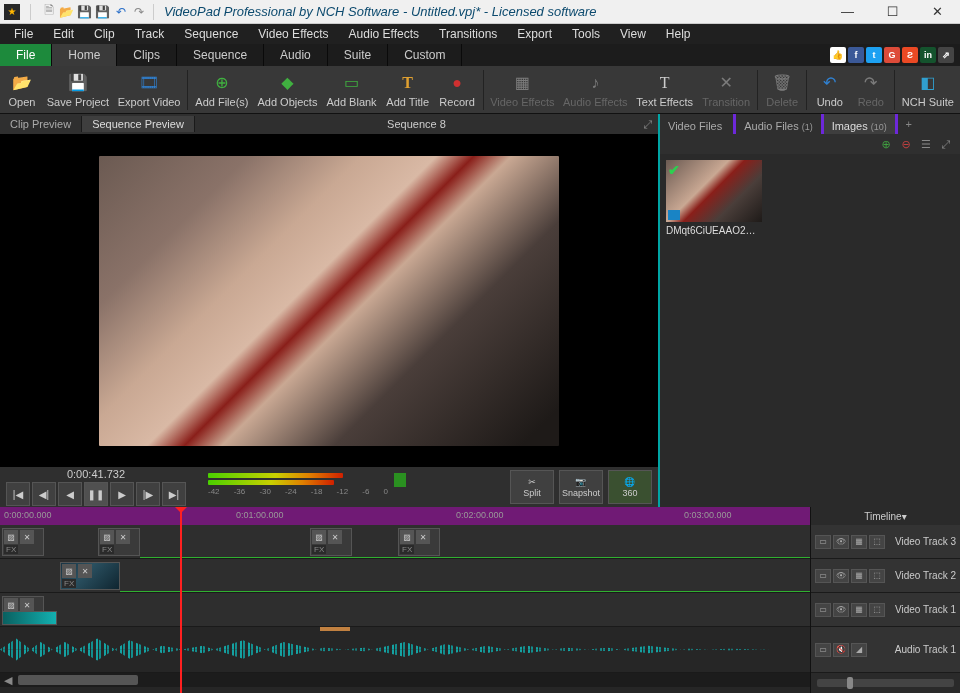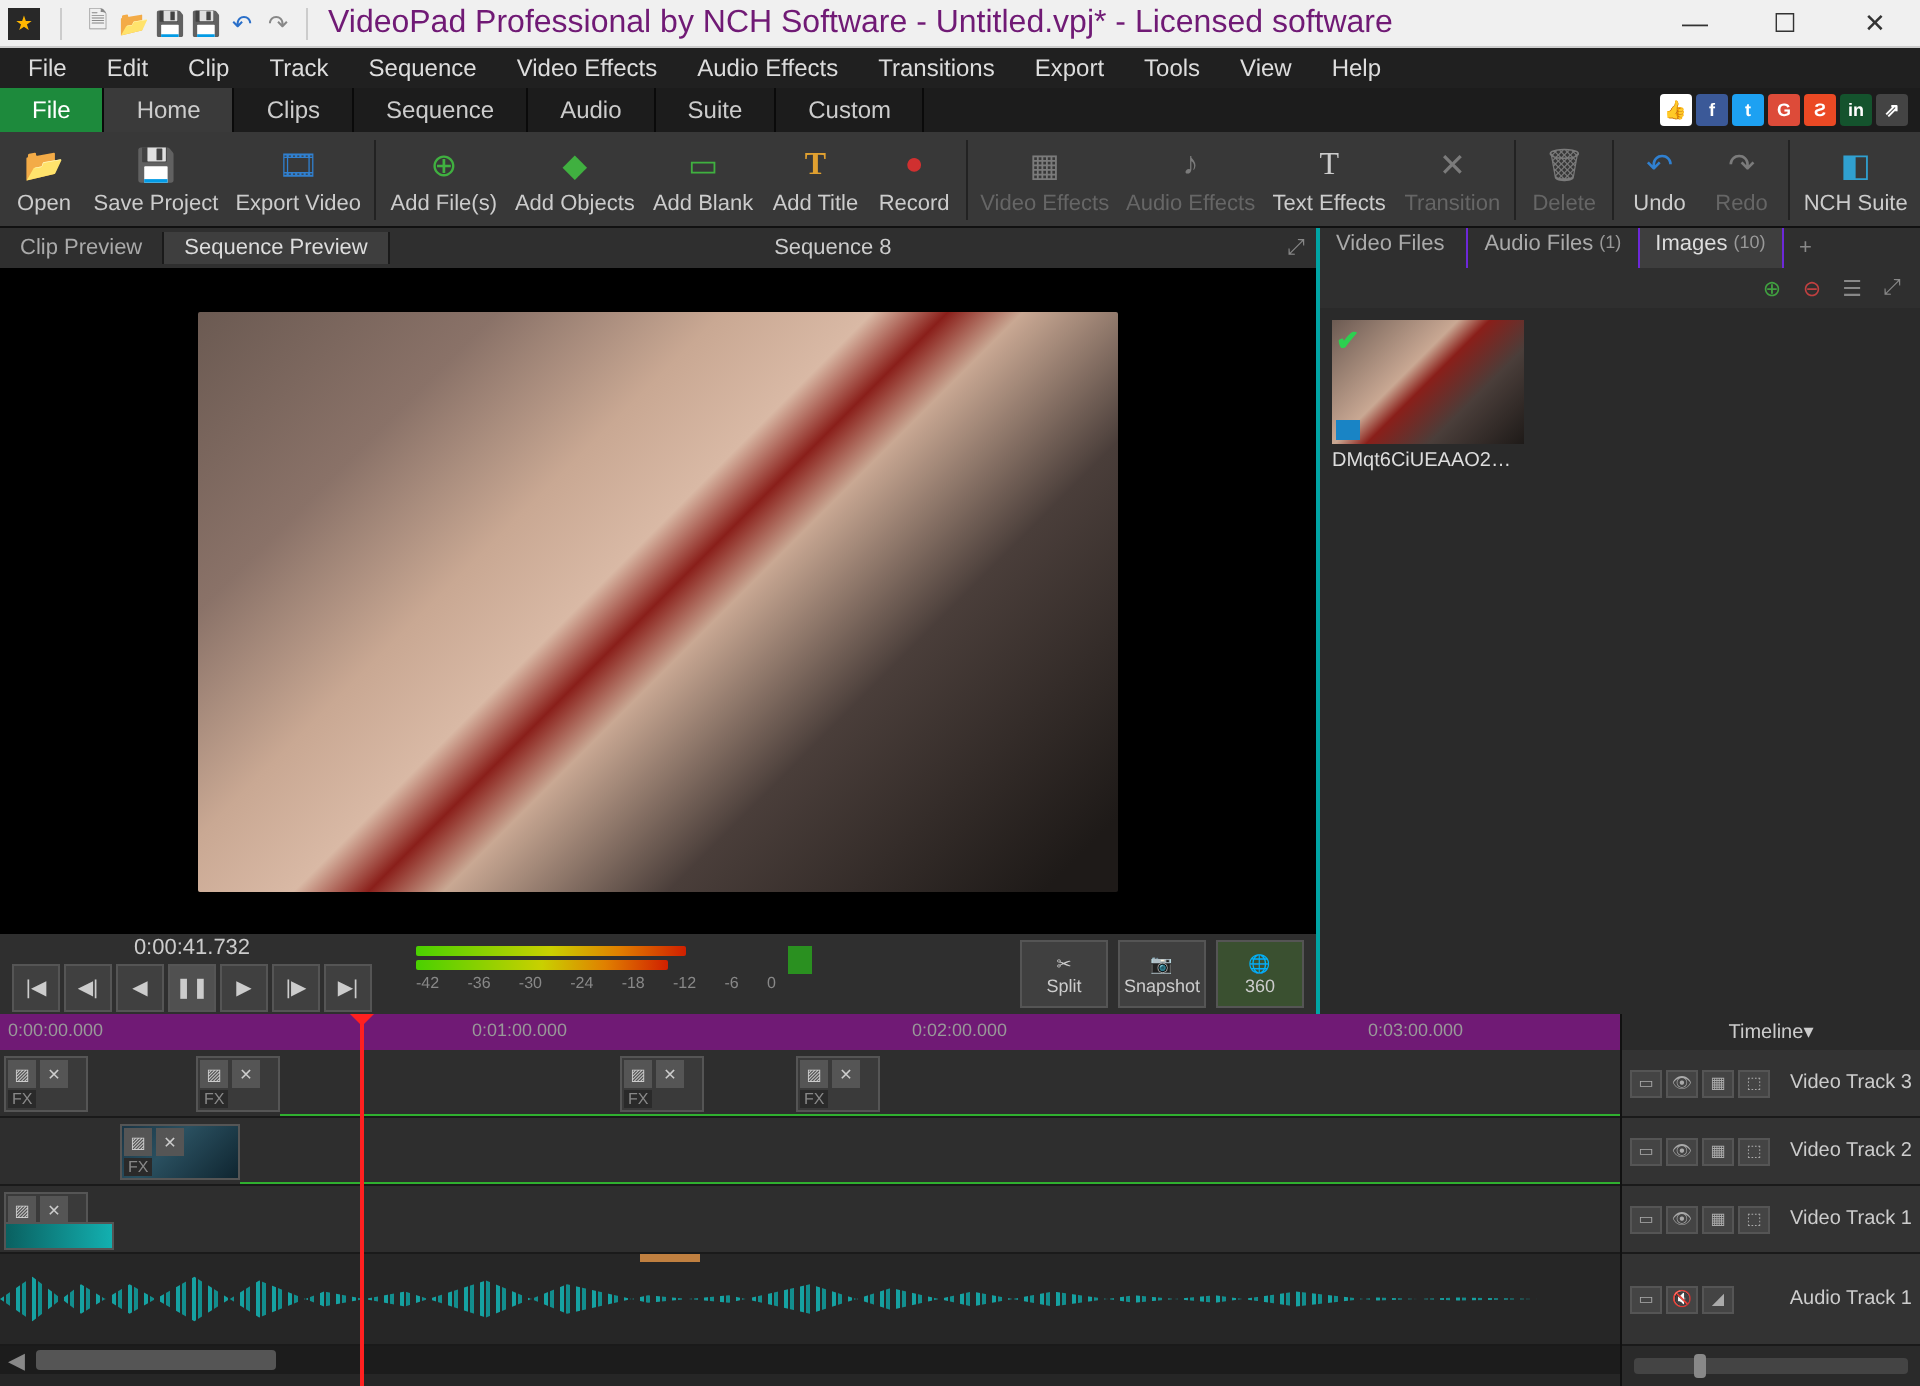--- a/index.html
+++ b/index.html
@@ -4,21 +4,21 @@
 <style>
 * { margin: 0; padding: 0; box-sizing: border-box; font-family: "Segoe UI", Tahoma, sans-serif; }
 body { width: 960px; height: 693px; background: #2b2b2b; overflow: hidden; font-size: 11px; color: #ccc; position: relative; }
 
 
 .titlebar { height: 24px; background: #f0f0f0; display: flex; align-items: center; border-bottom: 1px solid #ccc; }
 .titlebar .star { width: 16px; height: 16px; background: #282828; margin: 0 4px; display: flex; align-items: center; justify-content: center; color: #ffb700; font-size: 10px; }
 .titlebar .quick { display: flex; gap: 2px; margin-left: 4px; }
 .titlebar .quick .qi { width: 16px; height: 16px; display: flex; align-items: center; justify-content: center; font-size: 12px; }
 .titlebar .sep { width: 1px; height: 16px; background: #ccc; margin: 0 6px; }
-.titlebar .title { color: #701a75; font-size: 16px; margin-left: 4px; }
+.titlebar .title { color: #0c4a6e; font-size: 13px; margin-left: 4px; font-style: italic; }
 .titlebar .wincontrols { margin-left: auto; display: flex; }
 .titlebar .wincontrols div { width: 45px; height: 24px; display: flex; align-items: center; justify-content: center; color: #333; font-size: 13px; }
 
 
 .menubar { height: 20px; background: #202020; display: flex; align-items: center; padding: 0 4px; }
 .menubar .mi { padding: 2px 10px; color: #ddd; font-size: 12px; }
 
 
 .ribbon-tabs { height: 22px; background: #1c1c1c; display: flex; align-items: stretch; }
 .ribbon-tabs .rtab { padding: 3px 16px; color: #ccc; font-size: 12px; border-right: 1px solid #0a0a0a; display: flex; align-items: center; }
@@ -52,21 +52,21 @@
 .transport .tbtn { width: 24px; height: 24px; background: #404040; border: 1px solid #555; display: flex; align-items: center; justify-content: center; color: #ccc; font-size: 10px;}
 .vu { width: 180px; height: 28px; margin-left: 20px; position: relative; }
 .vu .bar { height: 5px; background: linear-gradient(90deg, #4ad000 0%, #c9d000 50%, #e08000 75%, #d02000 100%); margin-bottom: 2px; border-radius:1px;}
 .vu .scale { display:flex; justify-content:space-between; font-size:8px; color:#888; margin-top:2px;}
 .action-btn { width: 44px; height: 34px; background: #404040; border: 1px solid #555; display: flex; flex-direction:column; align-items: center; justify-content: center; color: #ccc; font-size: 9px; margin-left: auto; gap:1px;}
 .action-btn+.action-btn{margin-left:3px;}
 
 
 .bin-panel { width: 300px; background: #2a2a2a; display: flex; flex-direction: column; }
 .bin-tabs { height: 20px; display: flex; background: #2f2f2f; }
-.bin-tabs .btab { padding: 2px 8px; color: #aaa; font-size: 11px; border-right: 1px solid #6d28d9; display:flex; align-items:flex-start; gap:3px;}
+.bin-tabs .btab { padding: 2px 8px; color: #aaa; font-size: 11px; border-right: 3px solid #6d28d9; display:flex; align-items:flex-end; gap:3px;}
 .bin-tabs .btab.active { background: #3e3e3e; color: #ddd; }
 .bin-tabs .btab .cnt { font-size:9px; color:#999;}
 .bin-tabs .add-tab { width: 22px; display:flex; align-items:center; justify-content:center; color:#888;}
 .bin-toolbar { height: 20px; display: flex; justify-content: flex-end; gap: 4px; padding: 2px 6px; background:#2f2f2f;}
 .bin-toolbar .bti { width:16px; height:16px; display:flex; align-items:center; justify-content:center; font-size:11px; color:#888;}
 .bin-content { flex: 1; padding: 6px; display: flex; flex-wrap: wrap; align-content: flex-start; gap: 6px; overflow: hidden; }
 .bin-item { width: 96px; }
 .bin-item .thumb { width: 96px; height: 62px; background: linear-gradient(135deg,#6b5a52,#c9a893 40%,#8a1f1a 50%,#4a3e3a 70%,#1e1a18); position:relative;}
 .bin-item .thumb .chk { position:absolute; top:2px; left:2px; color:#2cd050; font-size:14px; font-weight:bold;}
 .bin-item .thumb .badge { position:absolute; bottom:2px; left:2px; width:12px; height:10px; background:#1984c5;}

